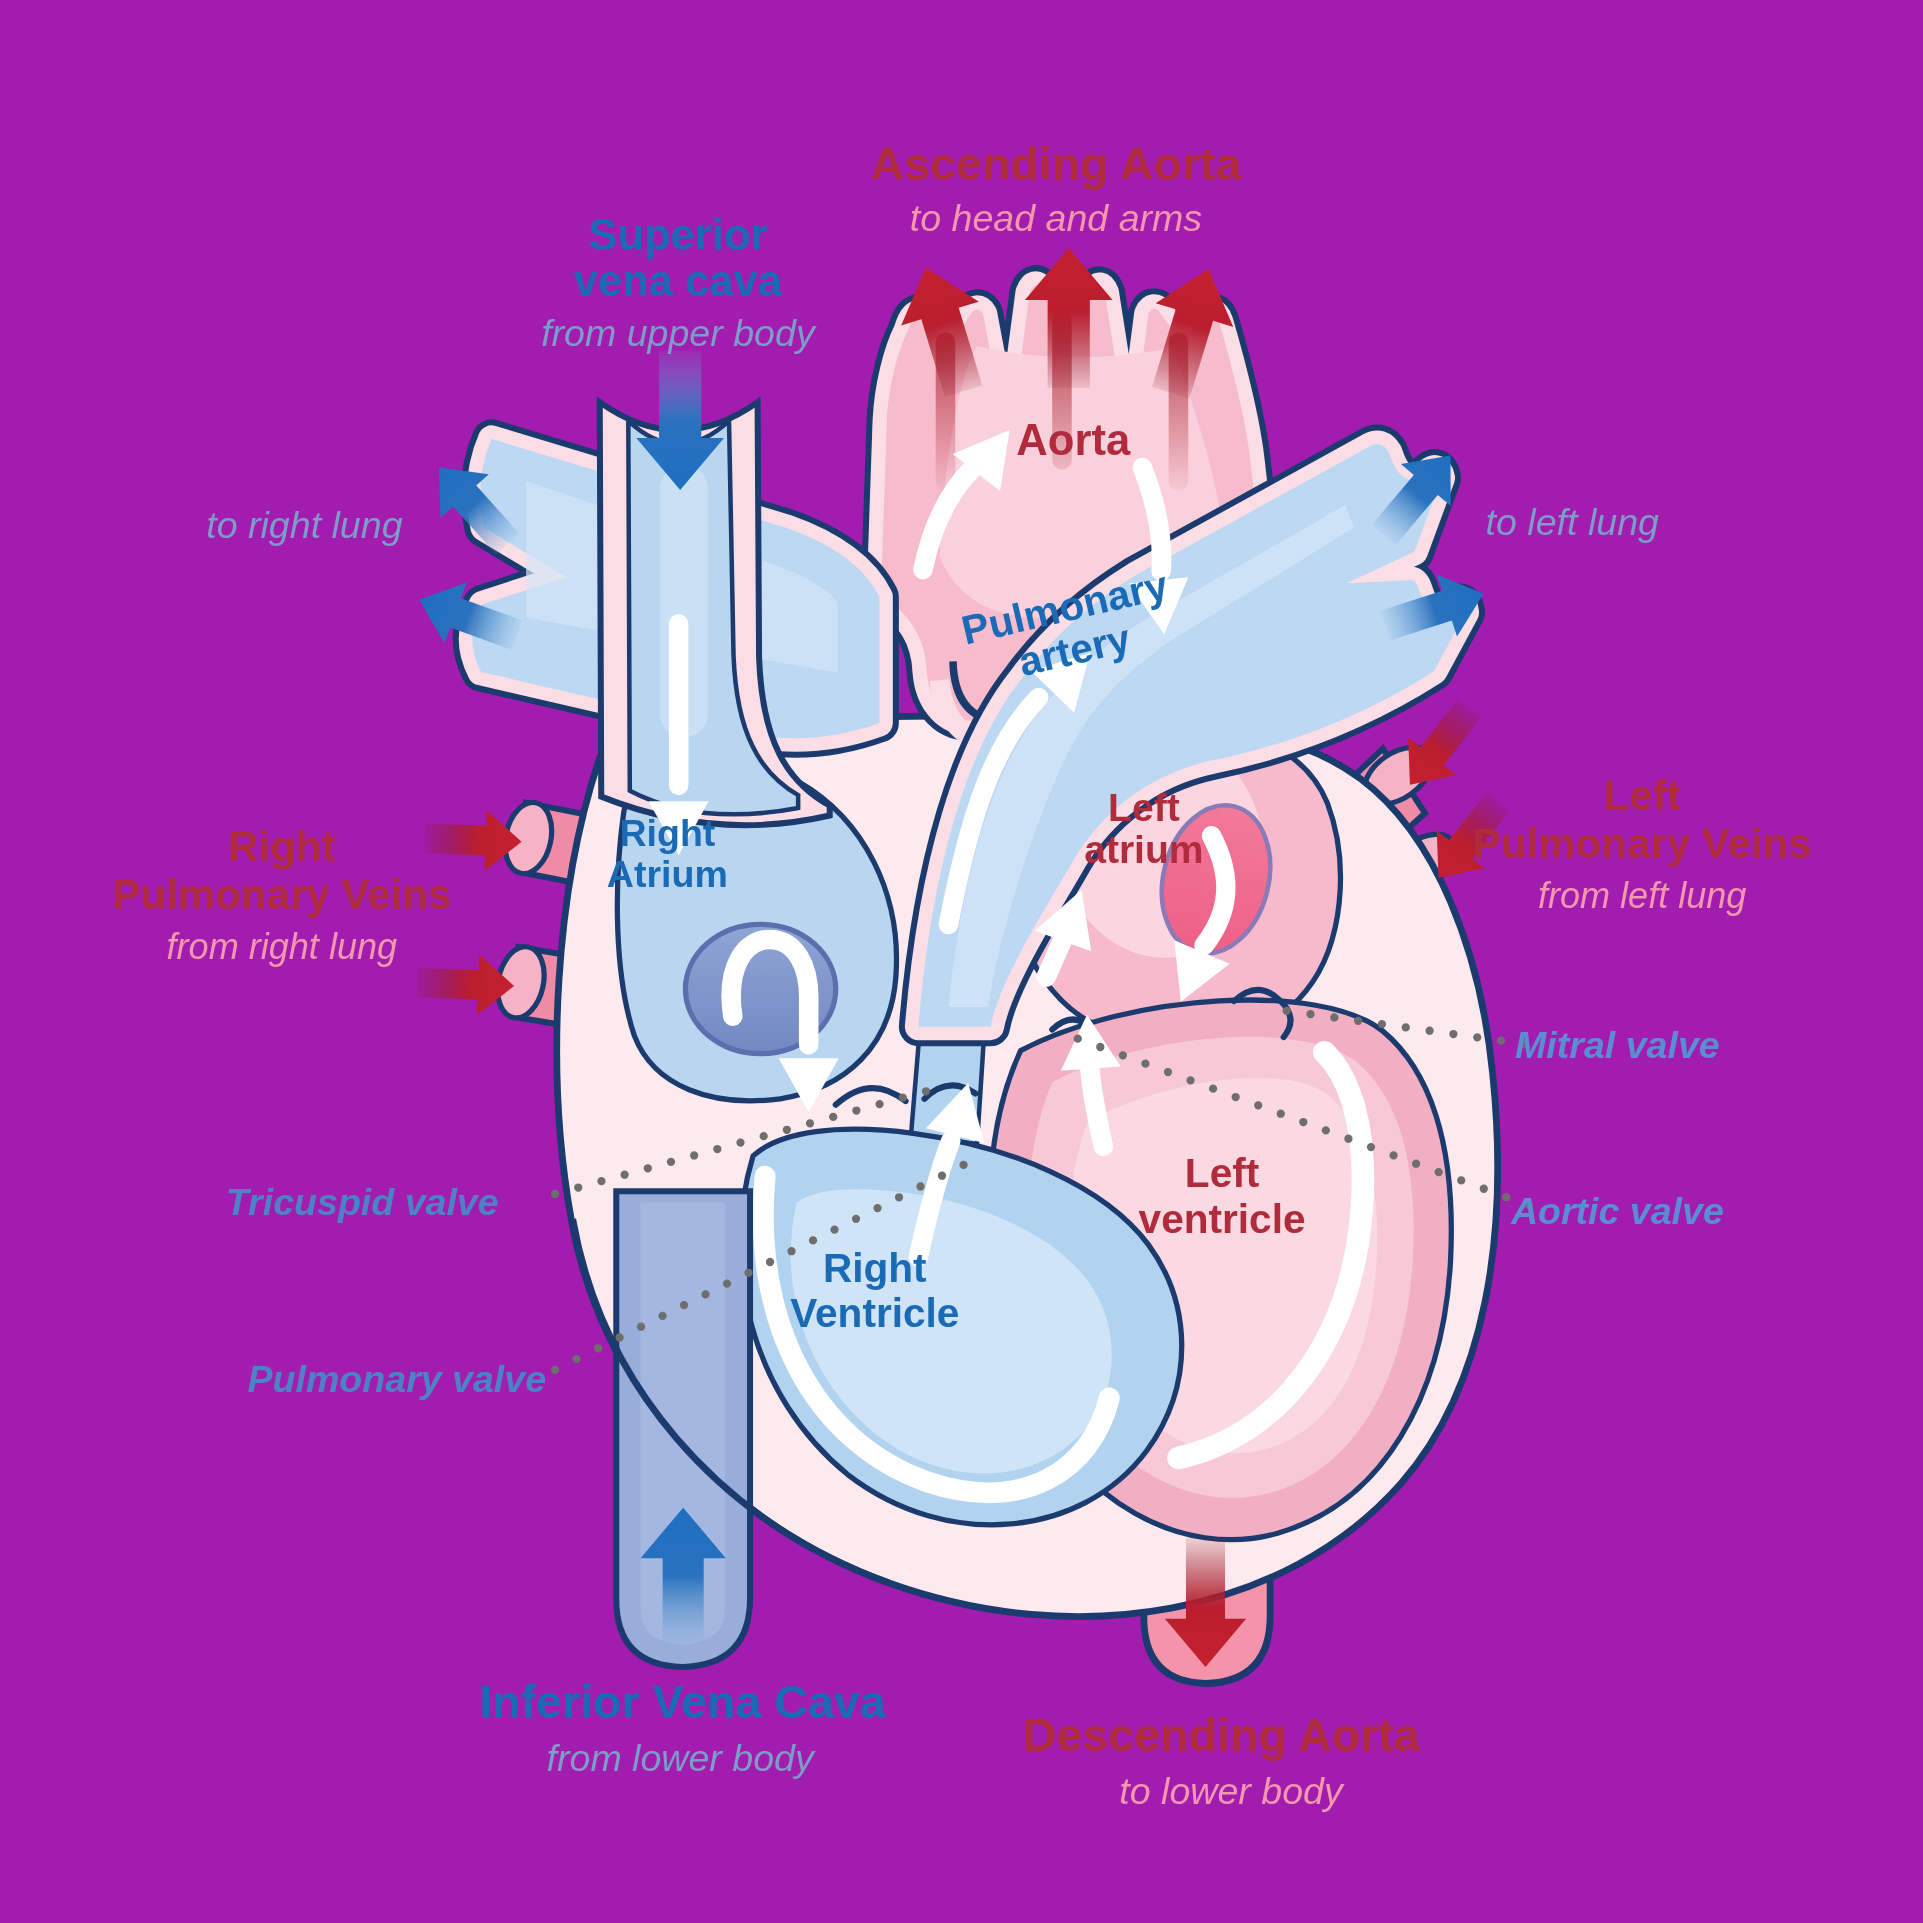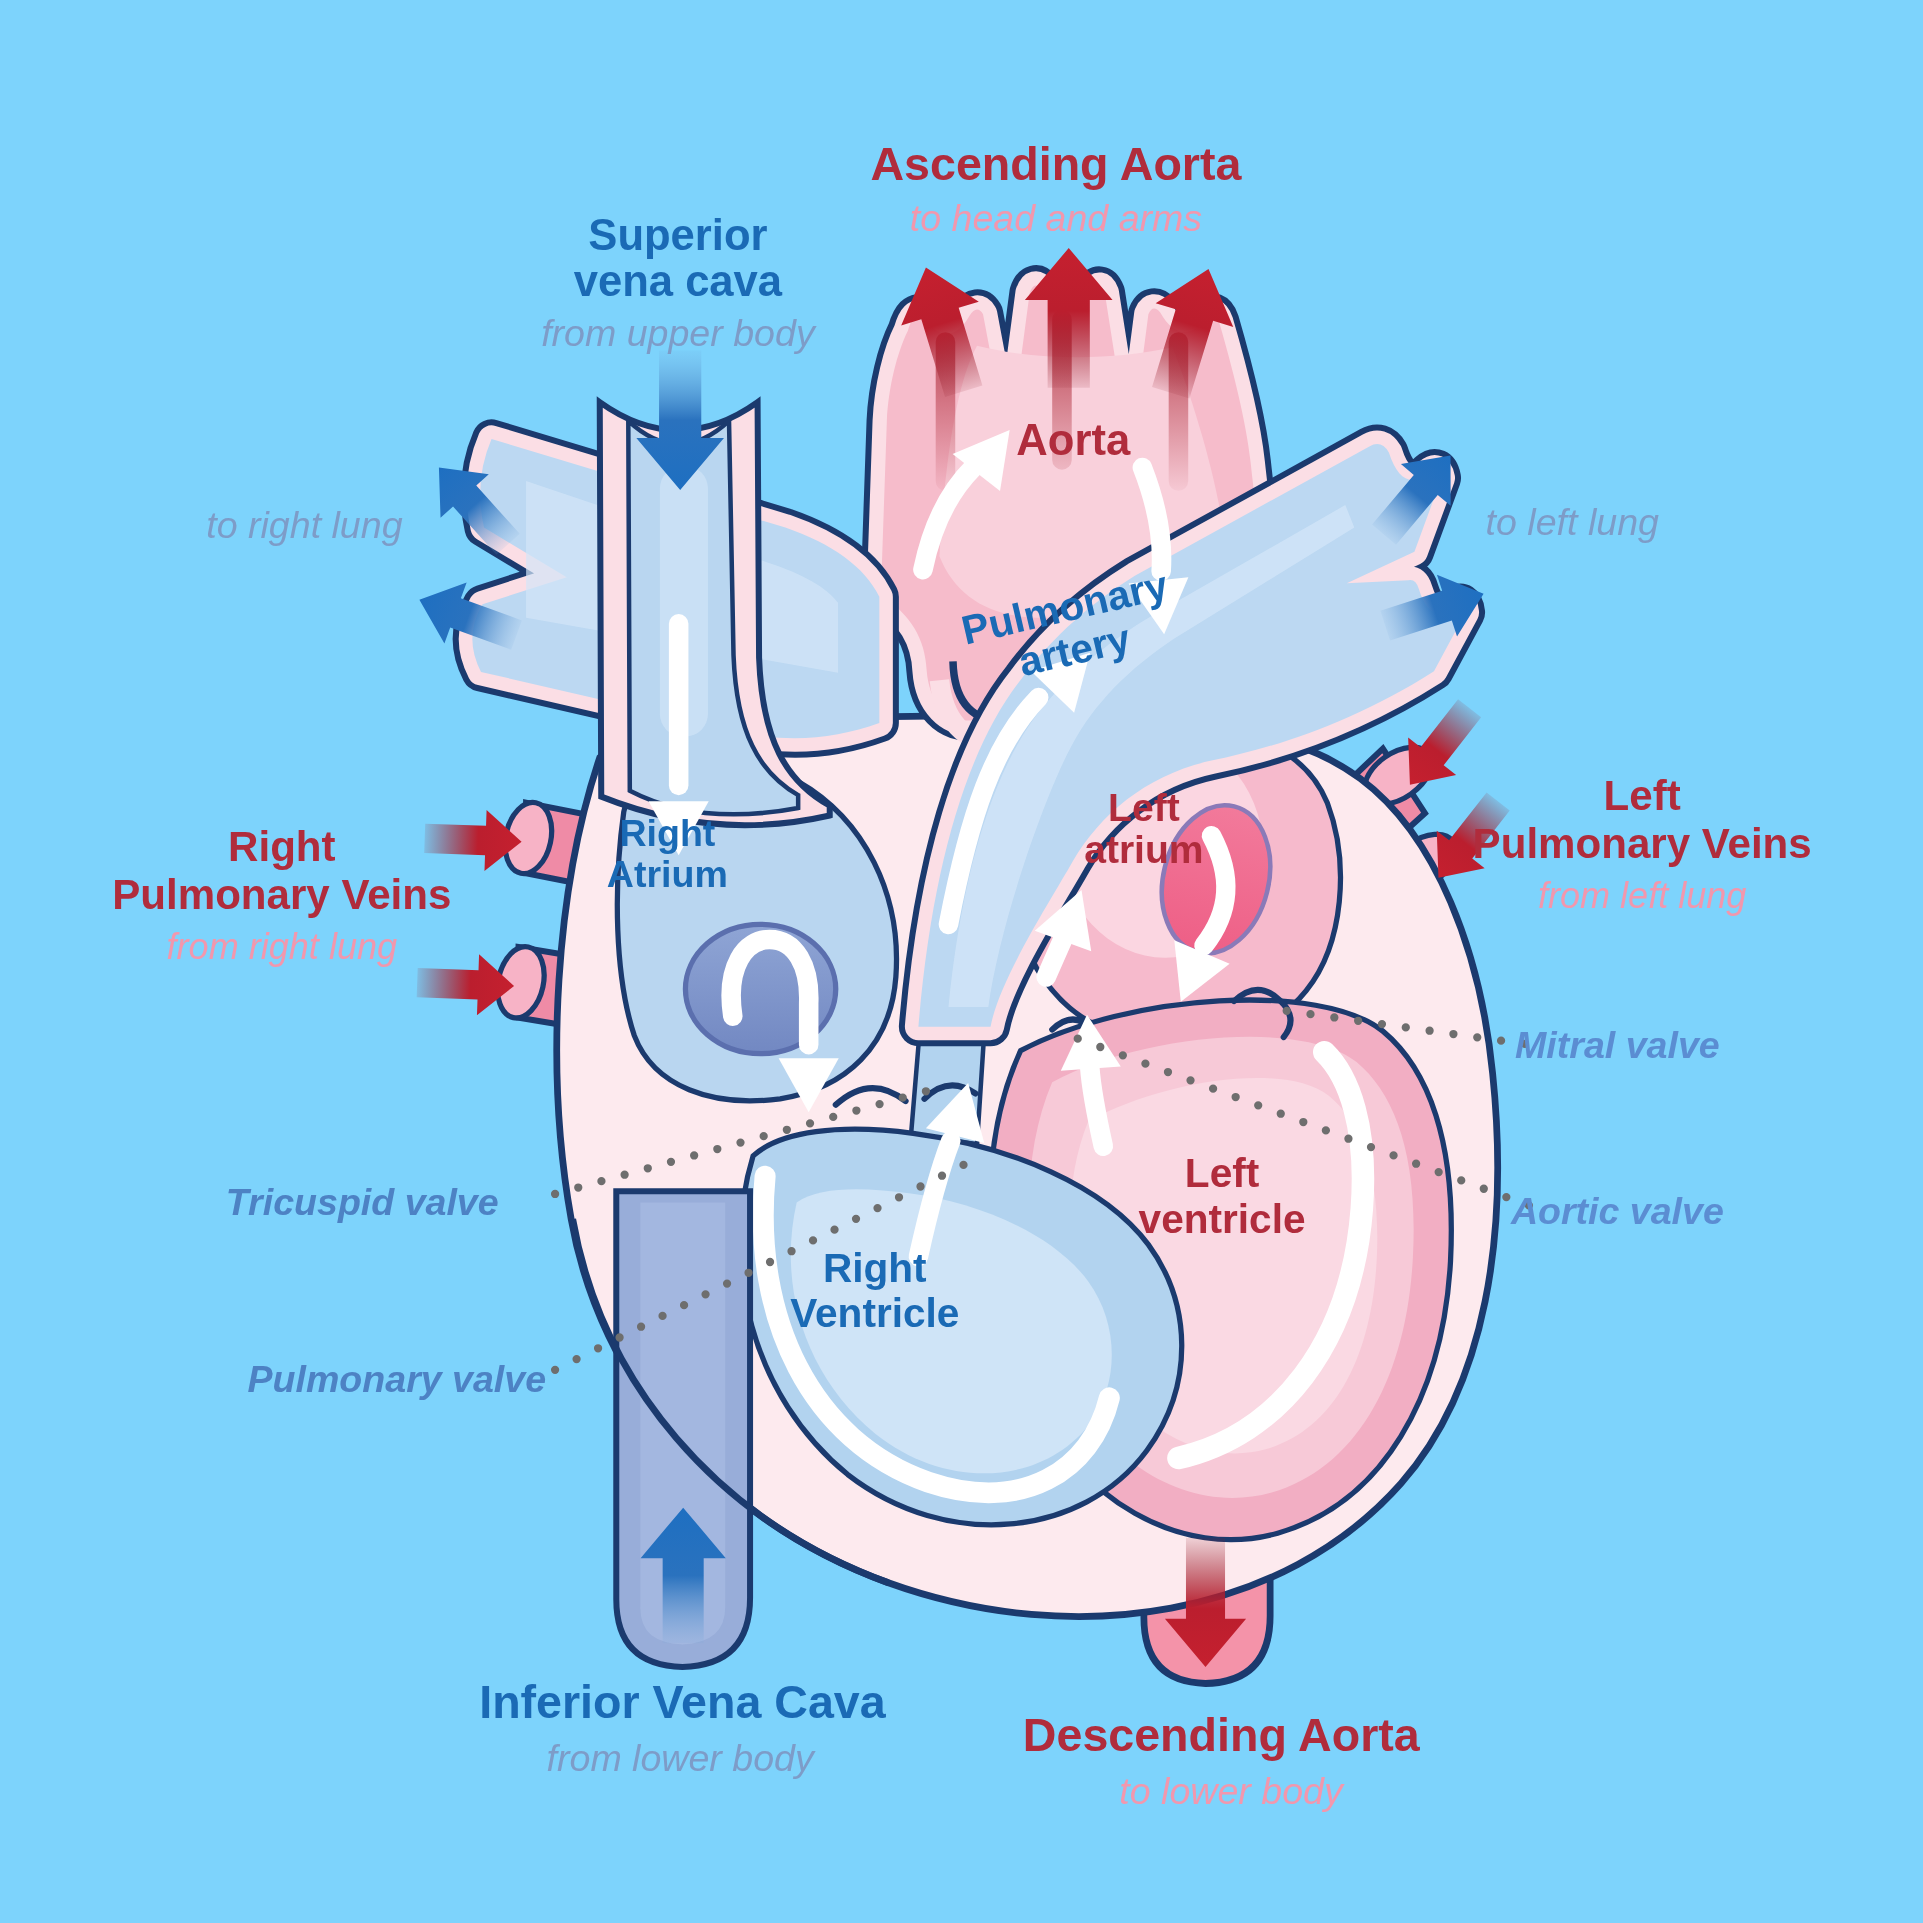--- a/index.html
+++ b/index.html
@@ -1,16 +1,16 @@
 <!DOCTYPE html>
 <html style="font-size:12px"><head>
 <meta charset="utf-8">
 <style>
   html,body{margin:0;padding:0;background:#ffffff;}
-  .stage{width:1924px;height:1924px;position:relative;background:#7dd3fc;overflow:hidden;}
+  .stage{width:1924px;height:1924px;position:relative;background:#a21caf;overflow:hidden;}
   svg{display:block;}
   text{font-family:"Liberation Sans", sans-serif;}
   .fb{font-weight:700;}
   .fi{font-style:italic;}
   .fbi{font-weight:700;font-style:italic;}
   .t-blue{fill:#1a6ab5;}
   .t-lblue{fill:#7d9cc8;}
   .t-red{fill:#b02c3c;}
   .t-pink{fill:#f297ad;}
   .t-valve{fill:#4d82c4;}

